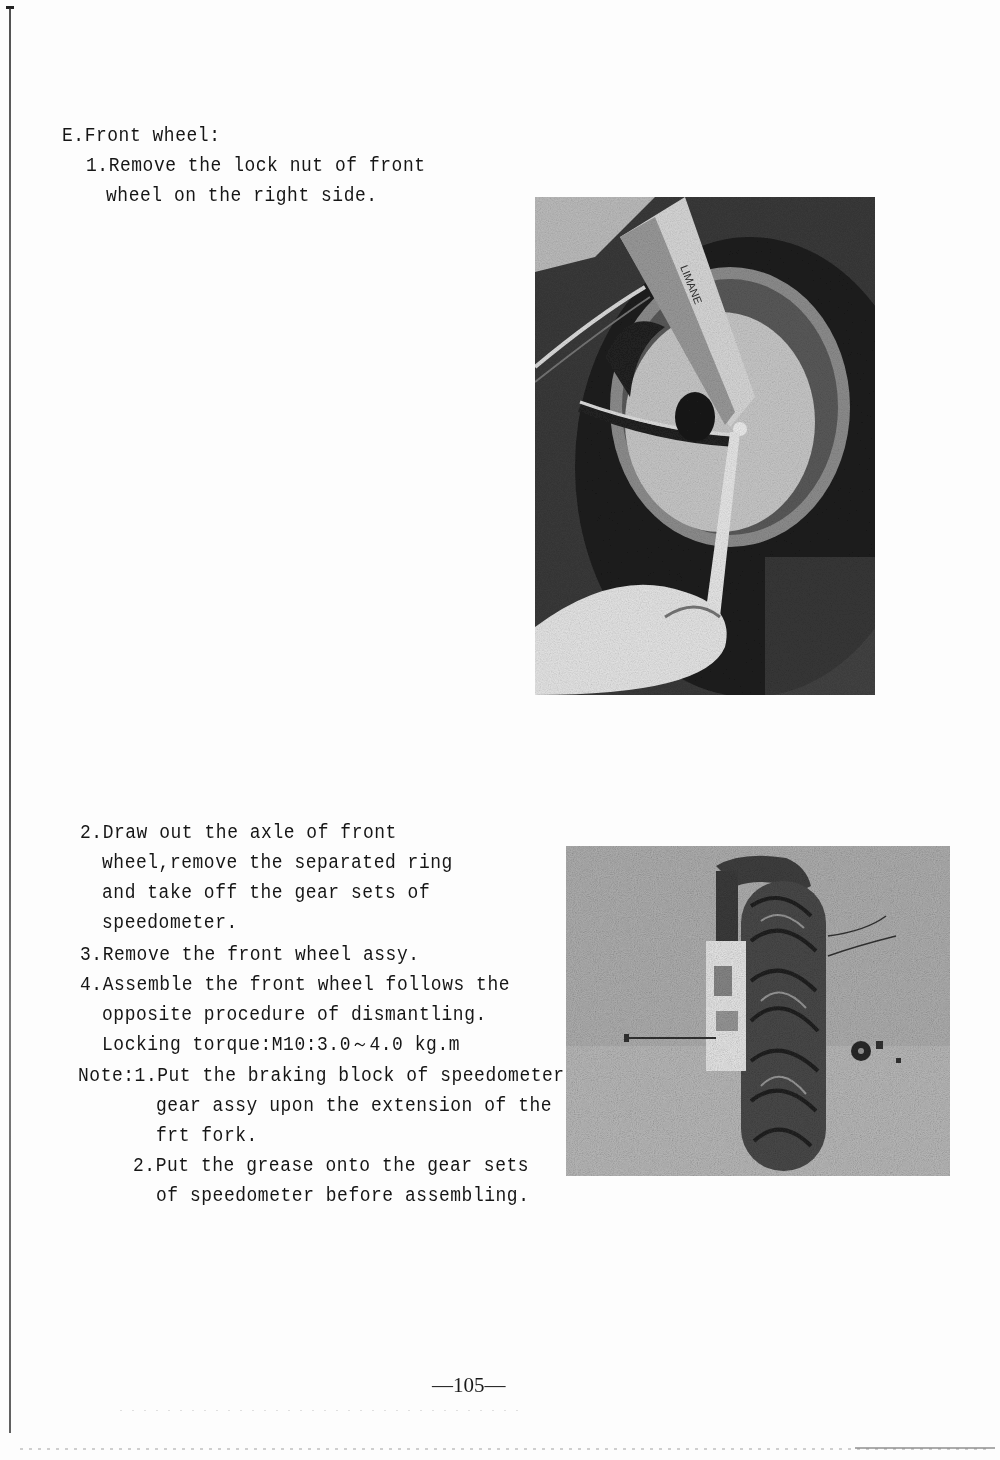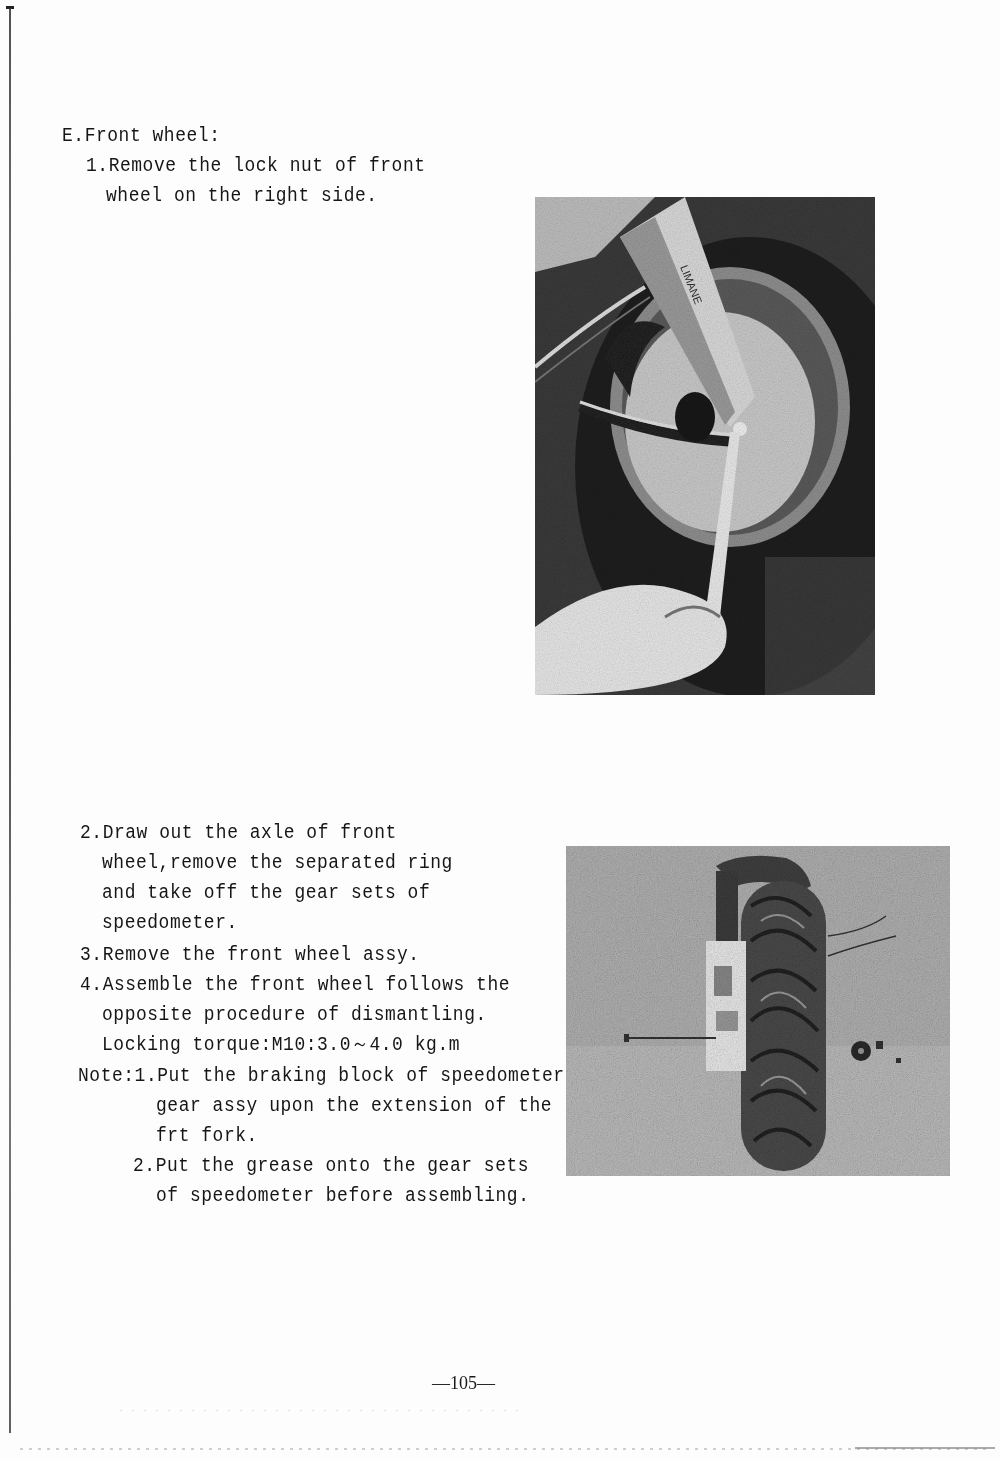--- a/index.html
+++ b/index.html
@@ -49,21 +49,21 @@
     .photo {
       position: absolute;
       overflow: hidden;
     }
     .photo svg { display: block; }
     .page-number {
       position: absolute;
       left: 432px;
       top: 1373px;
       font-family: "Liberation Serif", "DejaVu Serif", serif;
-      font-size: 18px;
+      font-size: 21px;
       color: #1a1a1a;
       letter-spacing: 0px;
       text-align: center;
     }
     .bottom-dots {
       position: absolute;
       left: 20px;
       top: 1448px;
       width: 970px;
       height: 2px;

